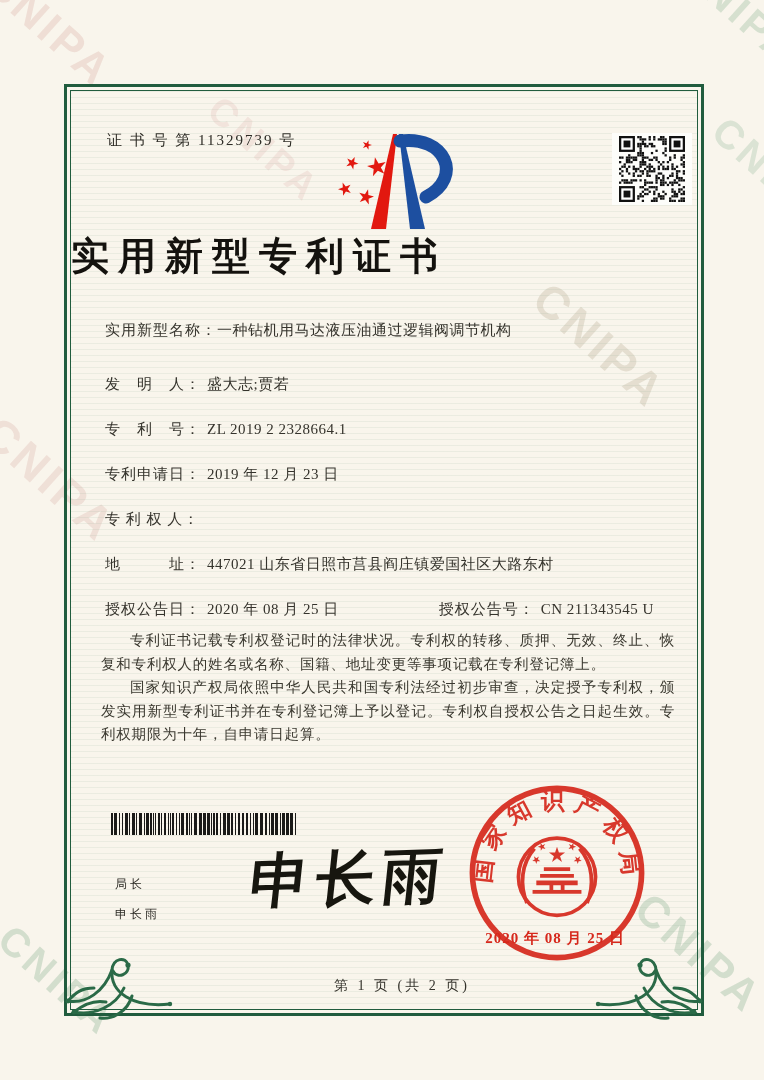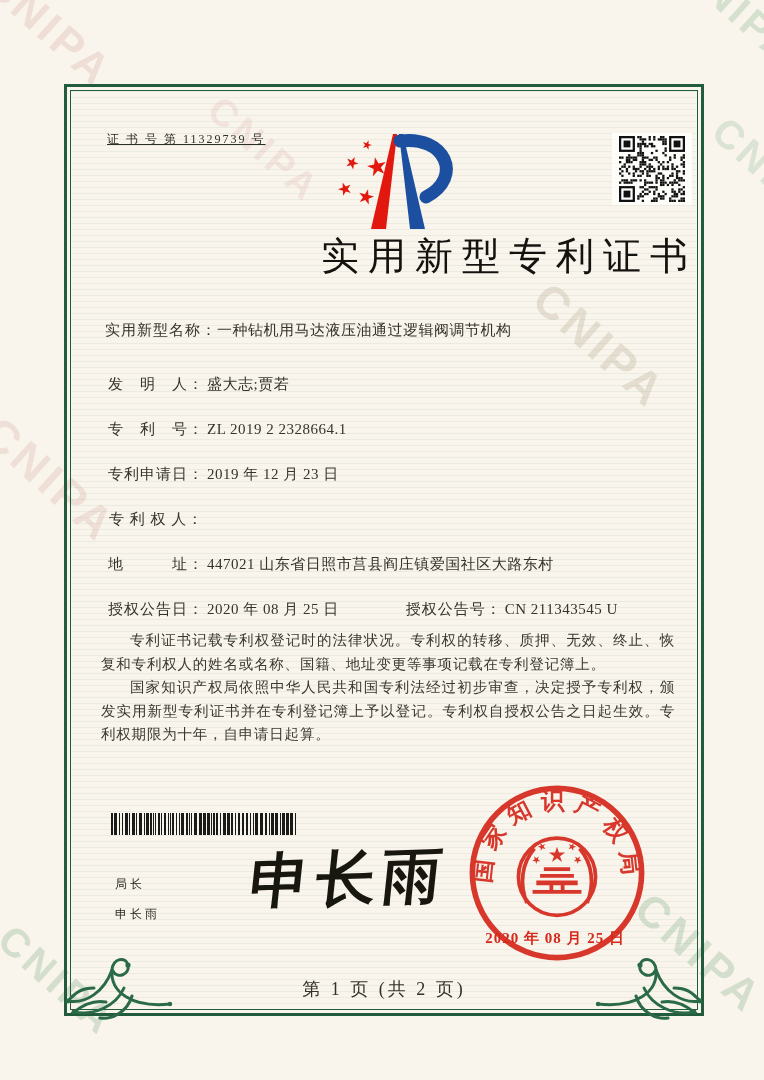--- a/index.html
+++ b/index.html
@@ -30,38 +30,38 @@
     position:absolute; left:70px; top:90px; width:628px; height:920px;
     border:1px solid #215c3e;
     background:repeating-linear-gradient(180deg,
       rgba(140,172,148,0.13) 0px, rgba(140,172,148,0.13) 1px,
       rgba(0,0,0,0) 1px, rgba(0,0,0,0) 6px);
   }
   .frame::before {
     content:""; position:absolute; inset:-7px; border:3px solid #215c3e; pointer-events:none;
   }
 
-  .cert-no { position:absolute; left:36px; top:40px; font-size:12px; letter-spacing:2px; color:#2e2c26;text-decoration:underline; }
+  .cert-no { position:absolute; left:36px; top:40px; font-size:15px; letter-spacing:2px; color:#2e2c26; }
 
   .qr-box { position:absolute; left:541px; top:42px; width:80px; height:72px; background:#fdfdfa; padding:3px; }
   .qr-box svg { width:100%; height:100%; display:block; }
 
   .logo { position:absolute; left:262px; top:40px; width:140px; height:104px; }
 
   .title {
-    position:absolute; left:0; top:140px; width:100%; text-align:right;
-    font-size:38px; font-weight:normal; letter-spacing:9px; color:#14120e;
+    position:absolute; left:0; top:140px; width:100%; text-align:left;
+    font-size:38px; font-weight:bold; letter-spacing:9px; color:#14120e;
   }
 
-  .fields { position:absolute; left:34px; top:228px; width:566px; font-size:15px;text-align:center; }
+  .fields { position:absolute; left:34px; top:228px; width:566px; font-size:15px; }
   .field-row { display:flex; margin-bottom:23px; line-height:22px; }
   .field-row.gap-big { margin-bottom:32px; }
   .f-label { flex:0 0 102px; letter-spacing:1px; white-space:nowrap; }
   .f-value { letter-spacing:0.5px; }
-  .pair2 { margin-left:64px; display:flex; }
+  .pair2 { margin-left:100px; display:flex; }
 
   .body-text { position:absolute; left:30px; top:538px; width:574px; font-size:14.5px;
     line-height:23.5px; letter-spacing:0.8px; text-align:justify; color:#3a382f; }
   .body-text p { text-indent:2em; }
 
   .barcode { position:absolute; left:40px; top:722px; width:192px; height:22px; display:flex; align-items:stretch; }
   .barcode i { display:block; background:#1a1a18; }
 
   .officer { position:absolute; left:44px; top:778px; font-size:12px; letter-spacing:3px; line-height:30px; color:#2b2a24; }
 
@@ -69,22 +69,22 @@
     position:absolute; left:138px; top:752px; width:280px; text-align:center;
     font-size:60px; font-weight:bold; color:#17160f;
     transform:rotate(-2deg) skewX(-8deg); letter-spacing:6px; line-height:1.2;
   }
 
   .seal { position:absolute; left:392px; top:688px; width:188px; height:188px; }
   .seal svg { width:100%; height:100%; display:block; opacity:0.92; }
   .seal-date { position:absolute; left:374px; top:838px; width:220px; text-align:center;
     font-size:15px; letter-spacing:1px; color:#d6281c; font-weight:bold; }
 
-  .page-info { position:absolute; left:0; top:886px; width:100%; text-align:center;
-    font-size:18px; letter-spacing:3px; color:#33312a; }
+  .page-info { position:absolute; left:18px; top:886px; width:100%; text-align:center;
+    font-size:14px; letter-spacing:3px; color:#33312a; }
 
   .ornament { position:absolute; width:112px; height:74px; }
   .orn-left  { left:-9px; bottom:-13px; }
   .orn-right { right:-9px; bottom:-13px; transform:scaleX(-1); }
 
   .continuation { position:absolute; left:0; top:1028px; width:100%; text-align:center;
     font-size:14.5px; letter-spacing:4px; color:#3a382f; }
 </style>
 </head>
 <body>

